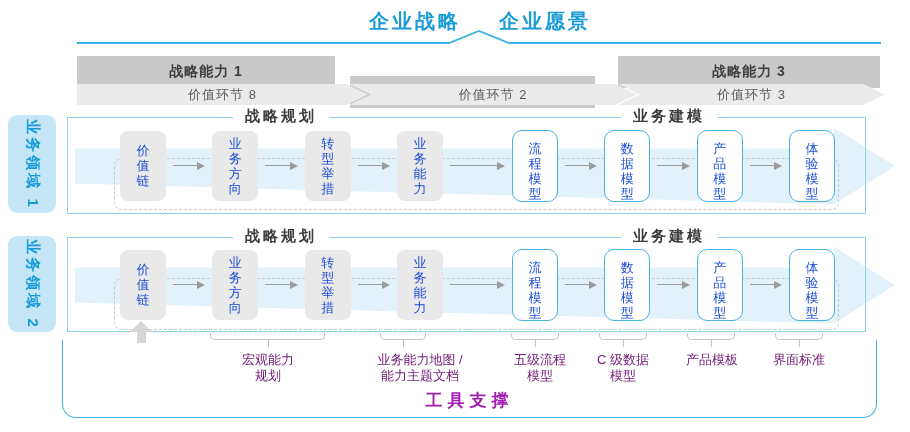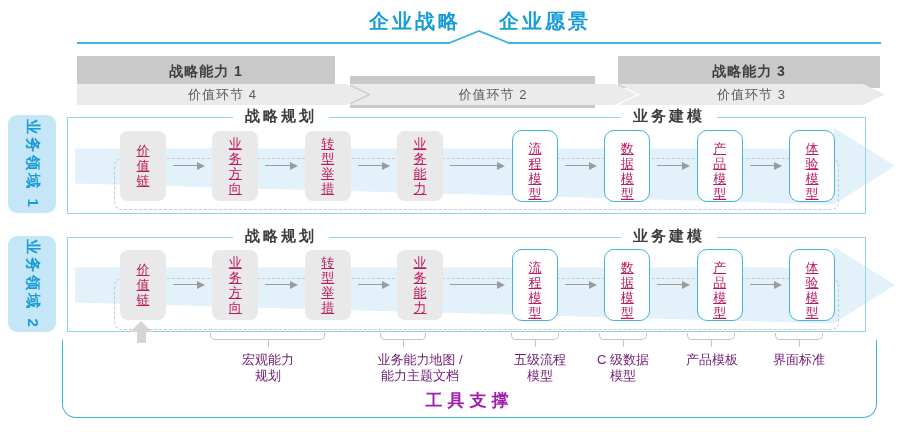--- a/index.html
+++ b/index.html
@@ -72,21 +72,21 @@
     flex:none; width:46px; height:70px; background:#e9e9e9; border-radius:8px;
     display:flex; align-items:center; justify-content:center;
   }
   .bbox {
     flex:none; width:46px; height:72px; background:#fff; box-sizing:border-box;
     border:1.5px solid #45b2e0; border-radius:10px;
     display:flex; align-items:flex-end; justify-content:center;
   }
   .vtext {
     width:14px; word-break:break-all; text-align:center;
-    font-size:13px; line-height:15px; color:#be185d;text-decoration:underline;
+    font-size:13px; line-height:15px; color:#1d4ed8;
   }
   .farrow { flex:1; min-width:24px; display:flex; align-items:center; padding:0 7px; }
   .farrow.wide { flex:1.7; }
   .farrow .line { flex:1; height:1.5px; background:#9b9b9b; }
   .farrow .head {
     width:0; height:0; margin-left:-1px;
     border-left:8px solid #9b9b9b; border-top:4.5px solid transparent; border-bottom:4.5px solid transparent;
   }
 
   
@@ -171,21 +171,21 @@
     <span>战略能力 1</span>
   </div>
   <div class="cap-bar cap-2">
     <span>战略能力 2</span>
   </div>
   <div class="cap-bar cap-3">
     <span>战略能力 3</span>
   </div>
 
   <div class="val-seg val-1">
-    <span>价值环节 4</span>
+    <span>价值环节 8</span>
   </div>
   <div class="val-seg val-2">
     <span>价值环节 2</span>
   </div>
   <div class="val-seg val-3">
     <span>价值环节 3</span>
   </div>
 
   <div class="big-arrow row1"></div>
   <div class="big-arrow row2"></div>

